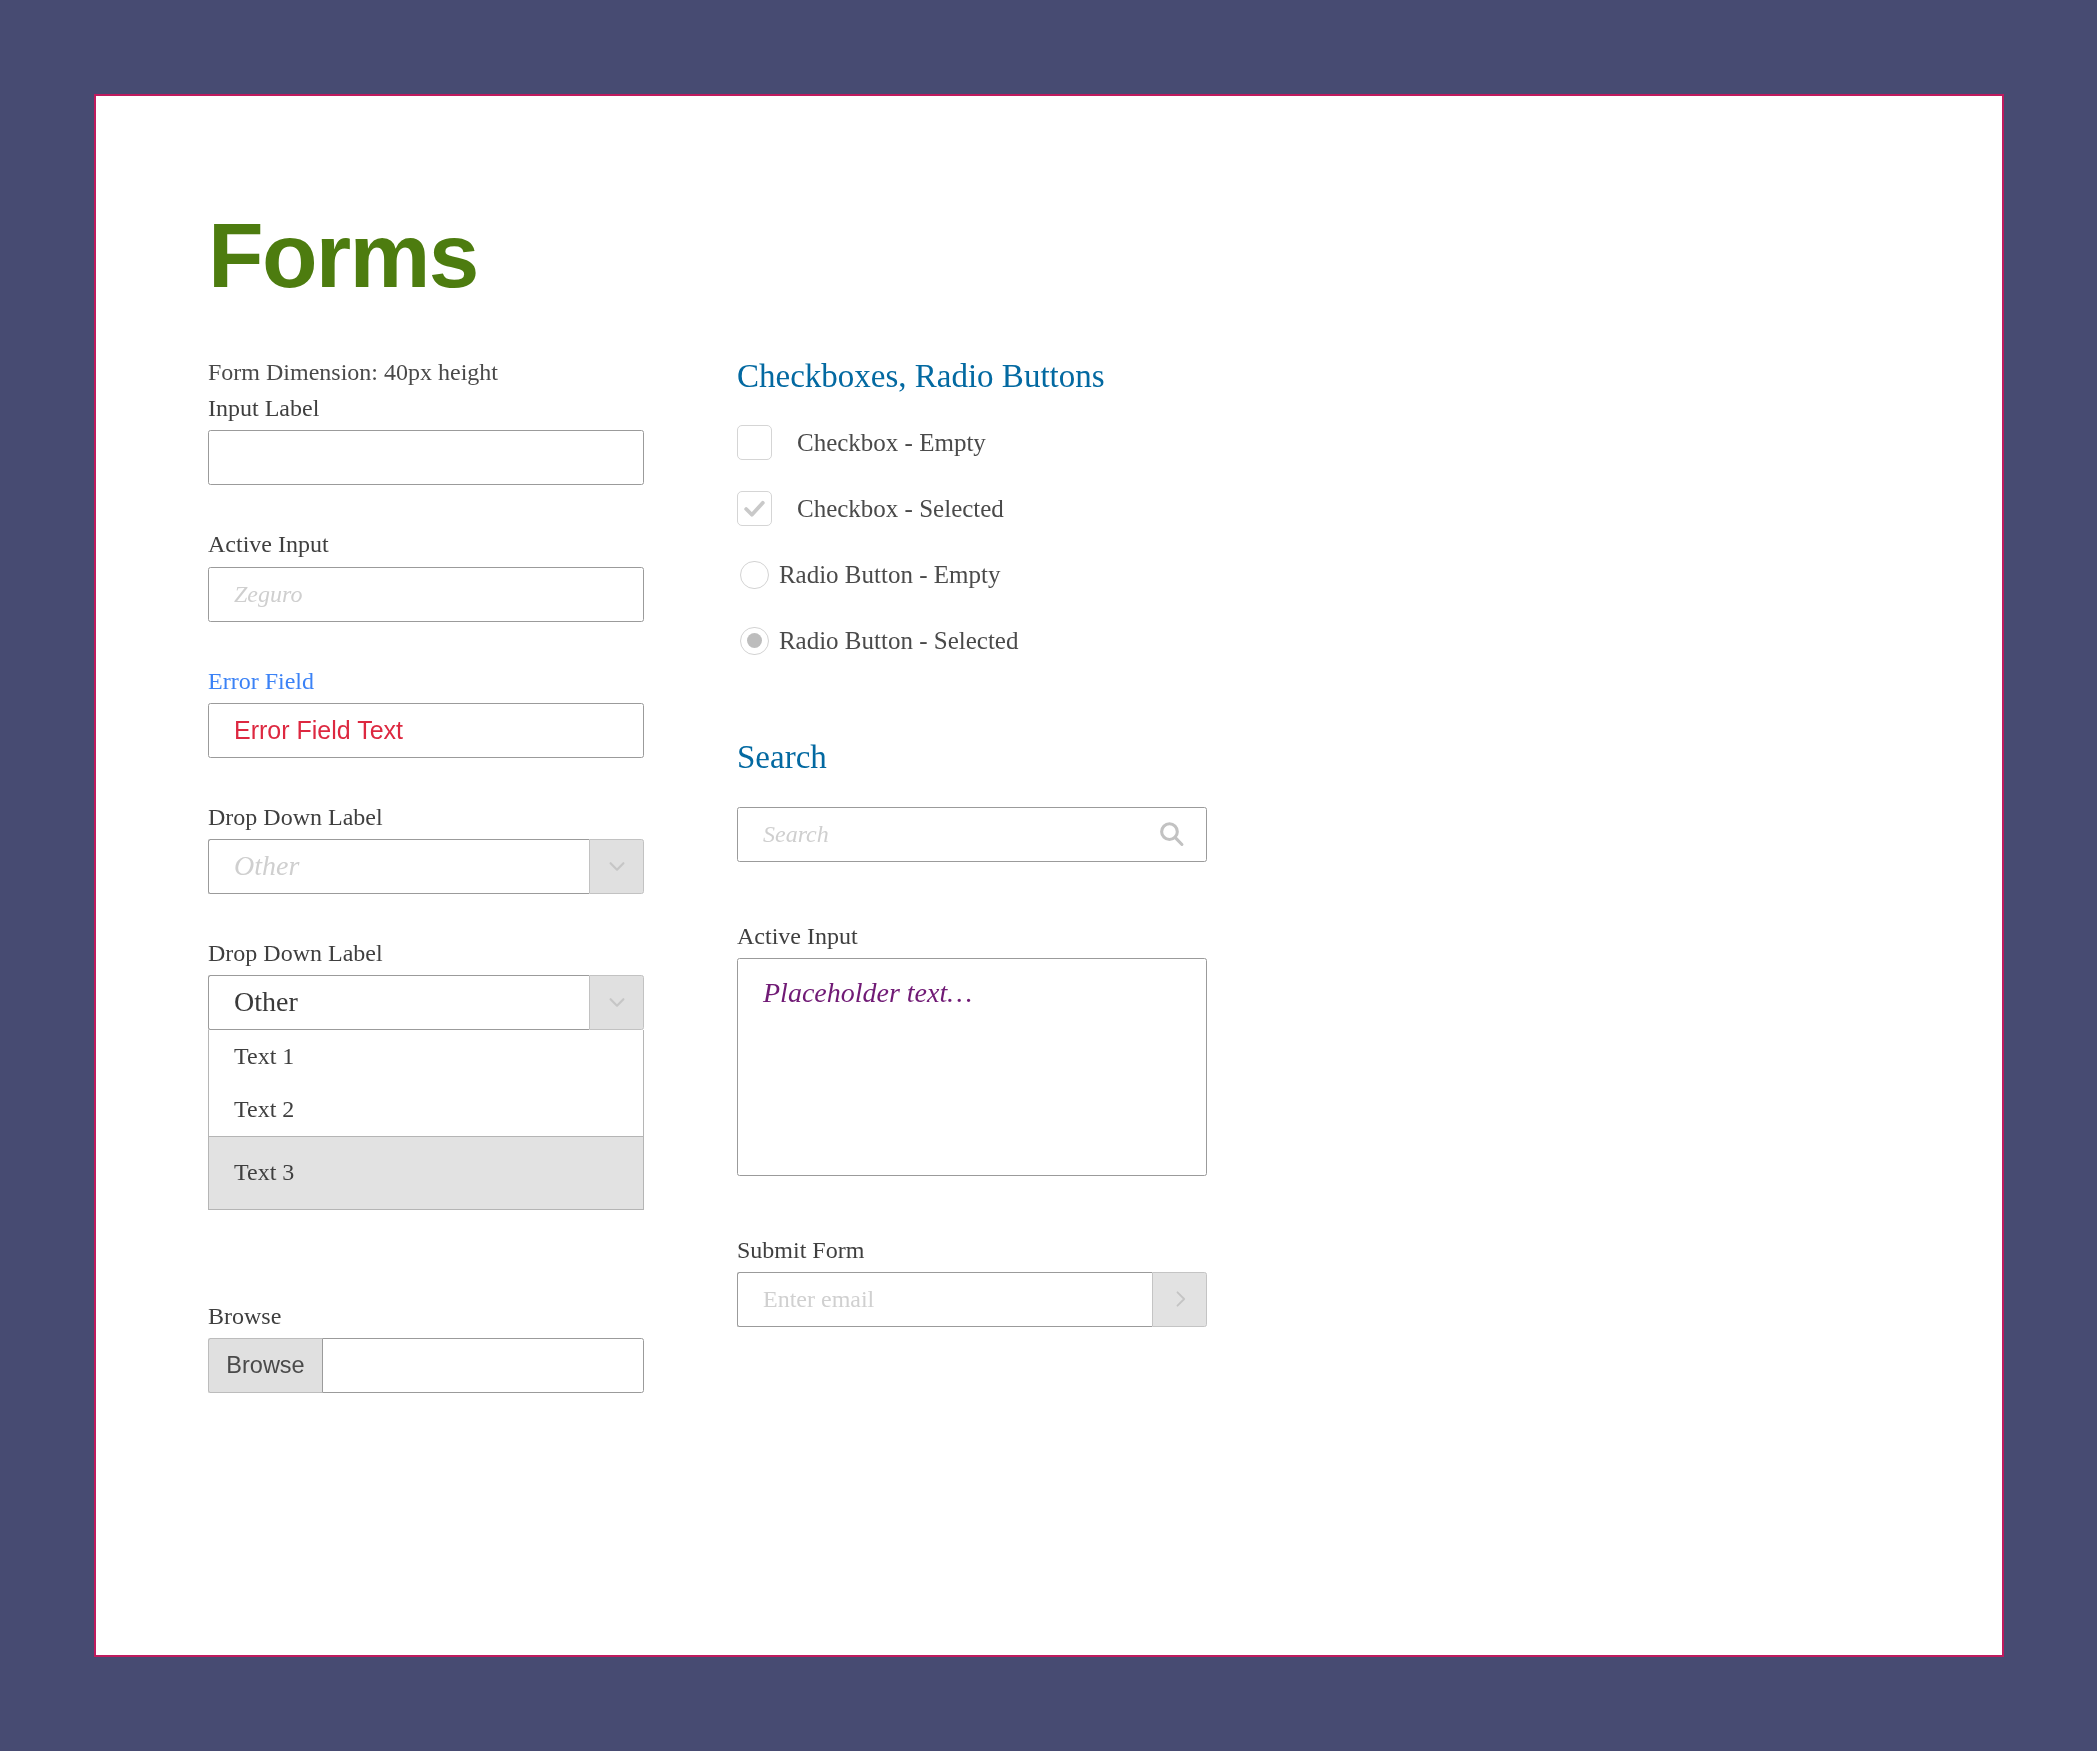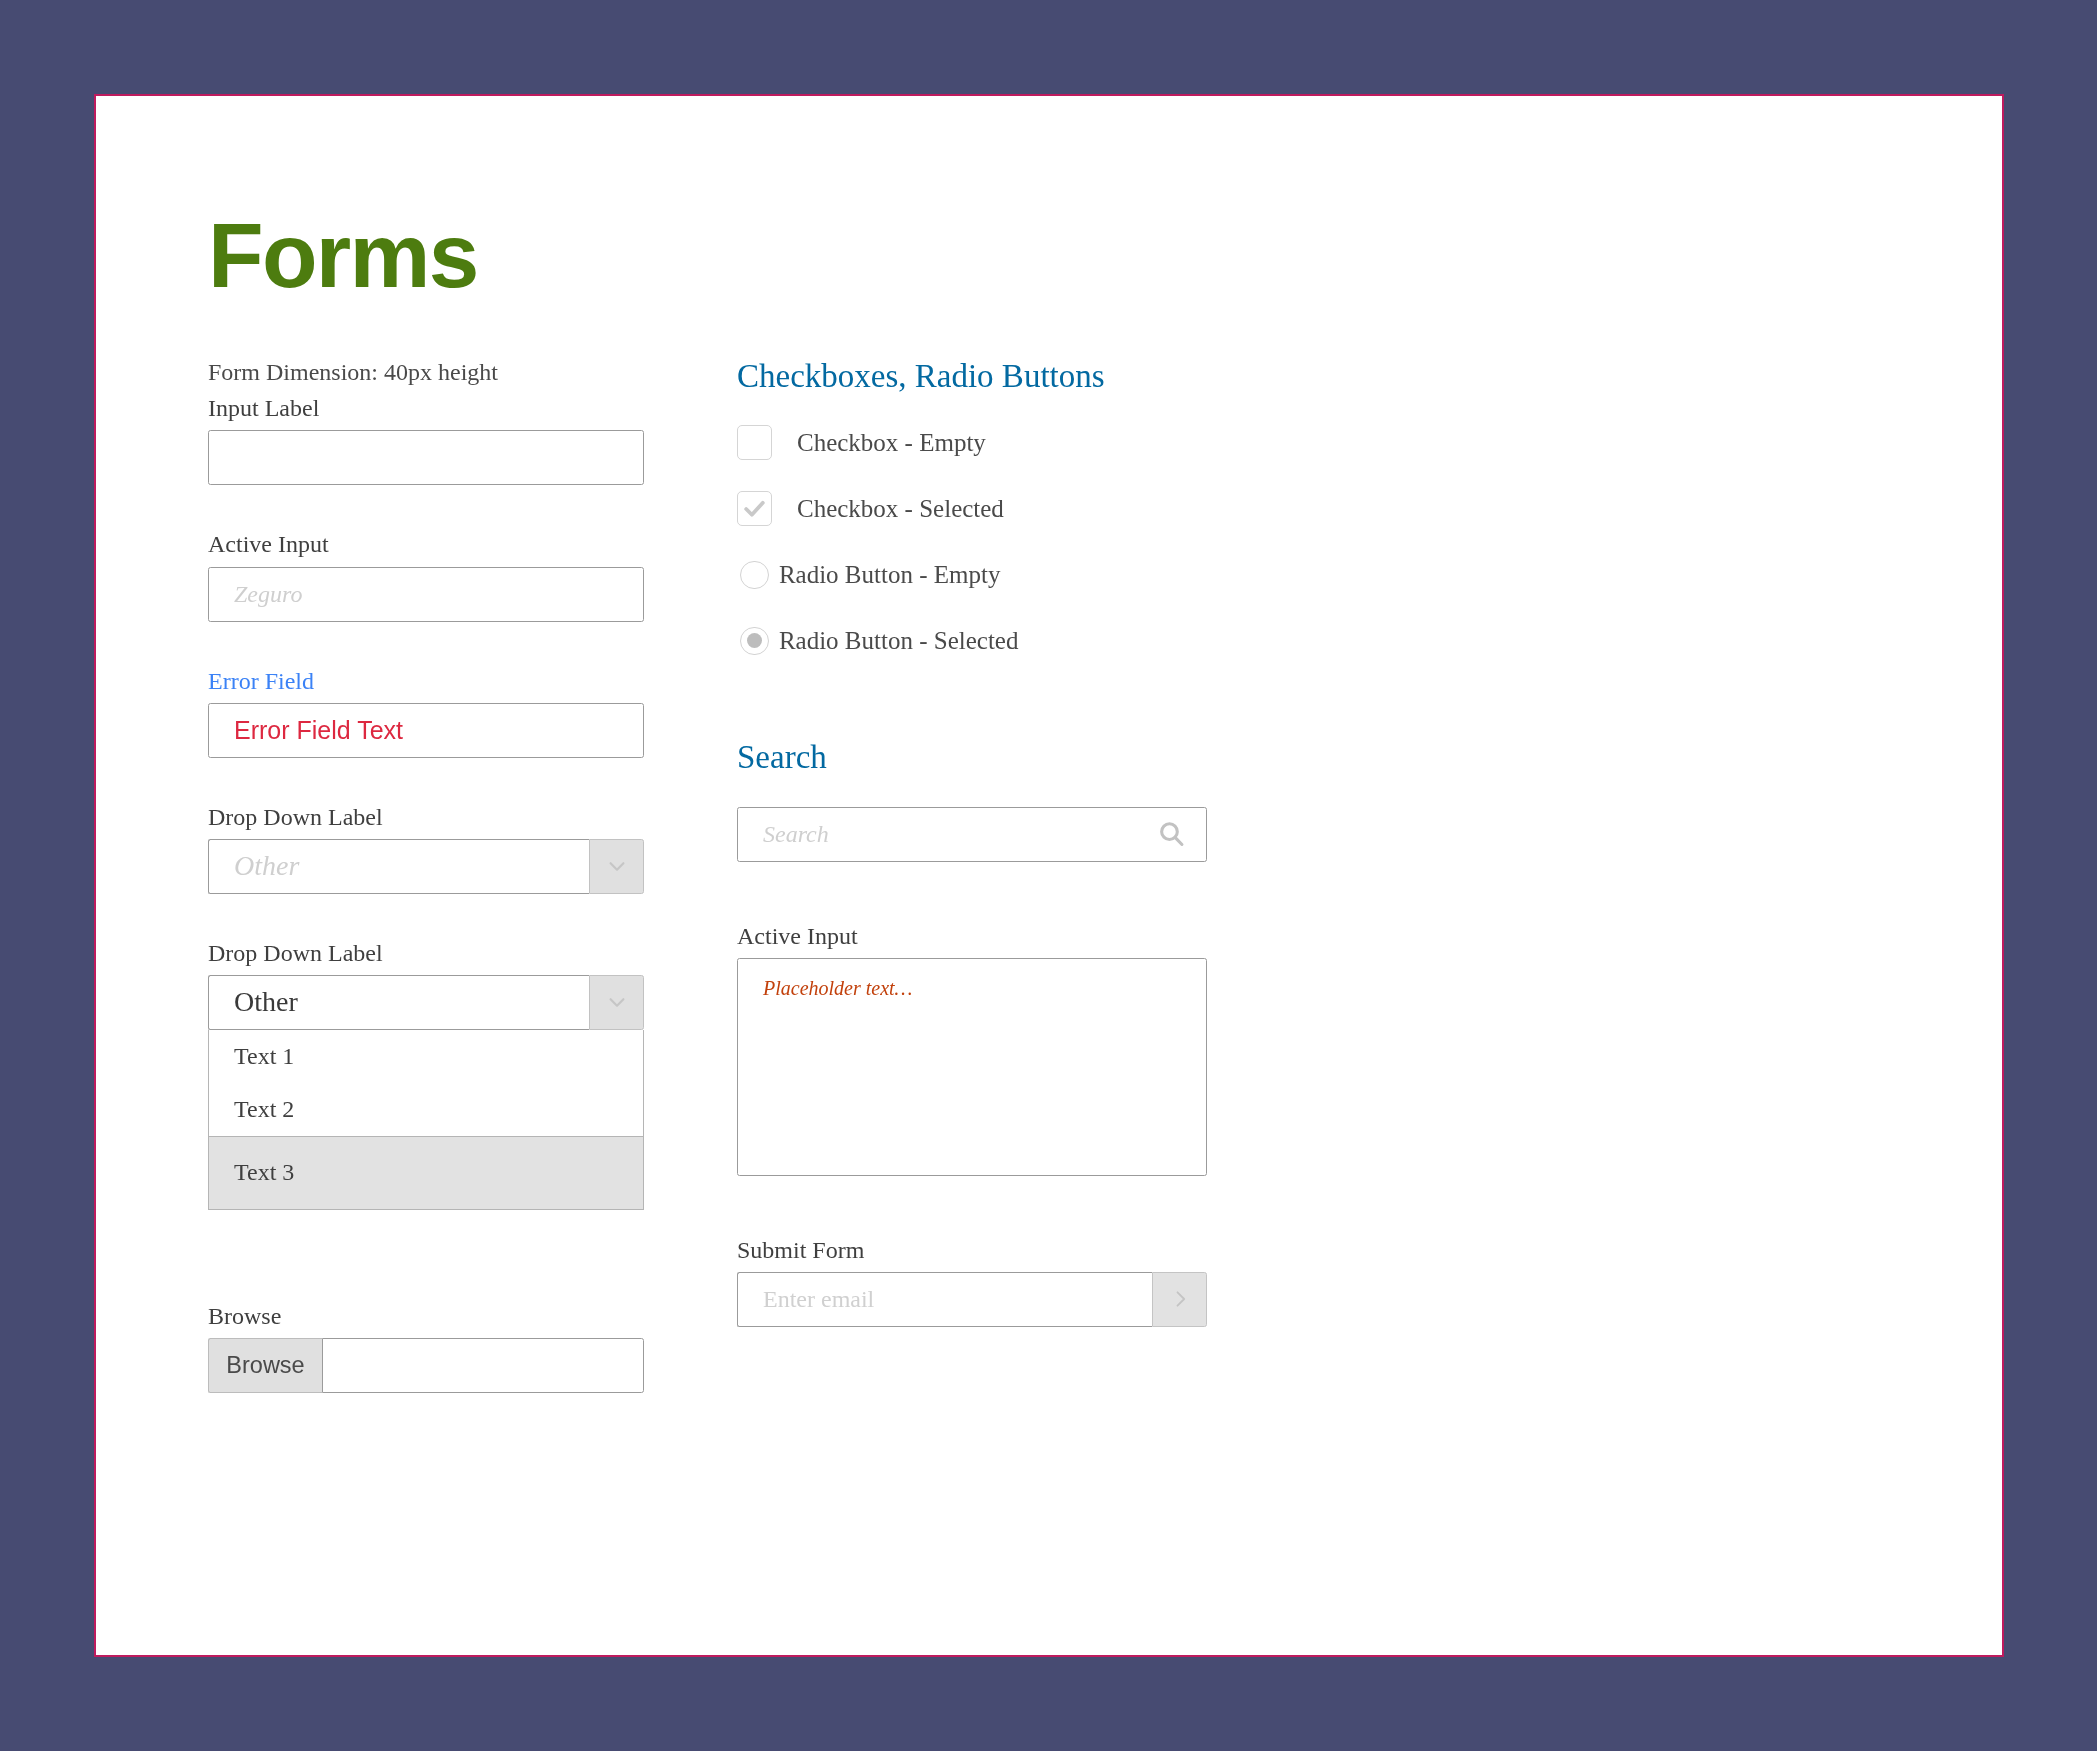--- a/index.html
+++ b/index.html
@@ -234,22 +234,22 @@
   .textarea-box {
     width: 100%;
     height: 218px;
     border: 1.7px solid #9b9b9b;
     background: #fff;
     border-radius: 2.5px;
     padding: 18.5px 0 0 25px;
   }
   .textarea-box .ph {
     font-style: italic;
-    color: #c2410c;
-    font-size: 20px;
+    color: #701a75;
+    font-size: 28px;
   }
 
   
   .submit-row {
     display: flex;
     width: 100%;
     height: 55px;
   }
   .submit-input {
     flex: 1;

